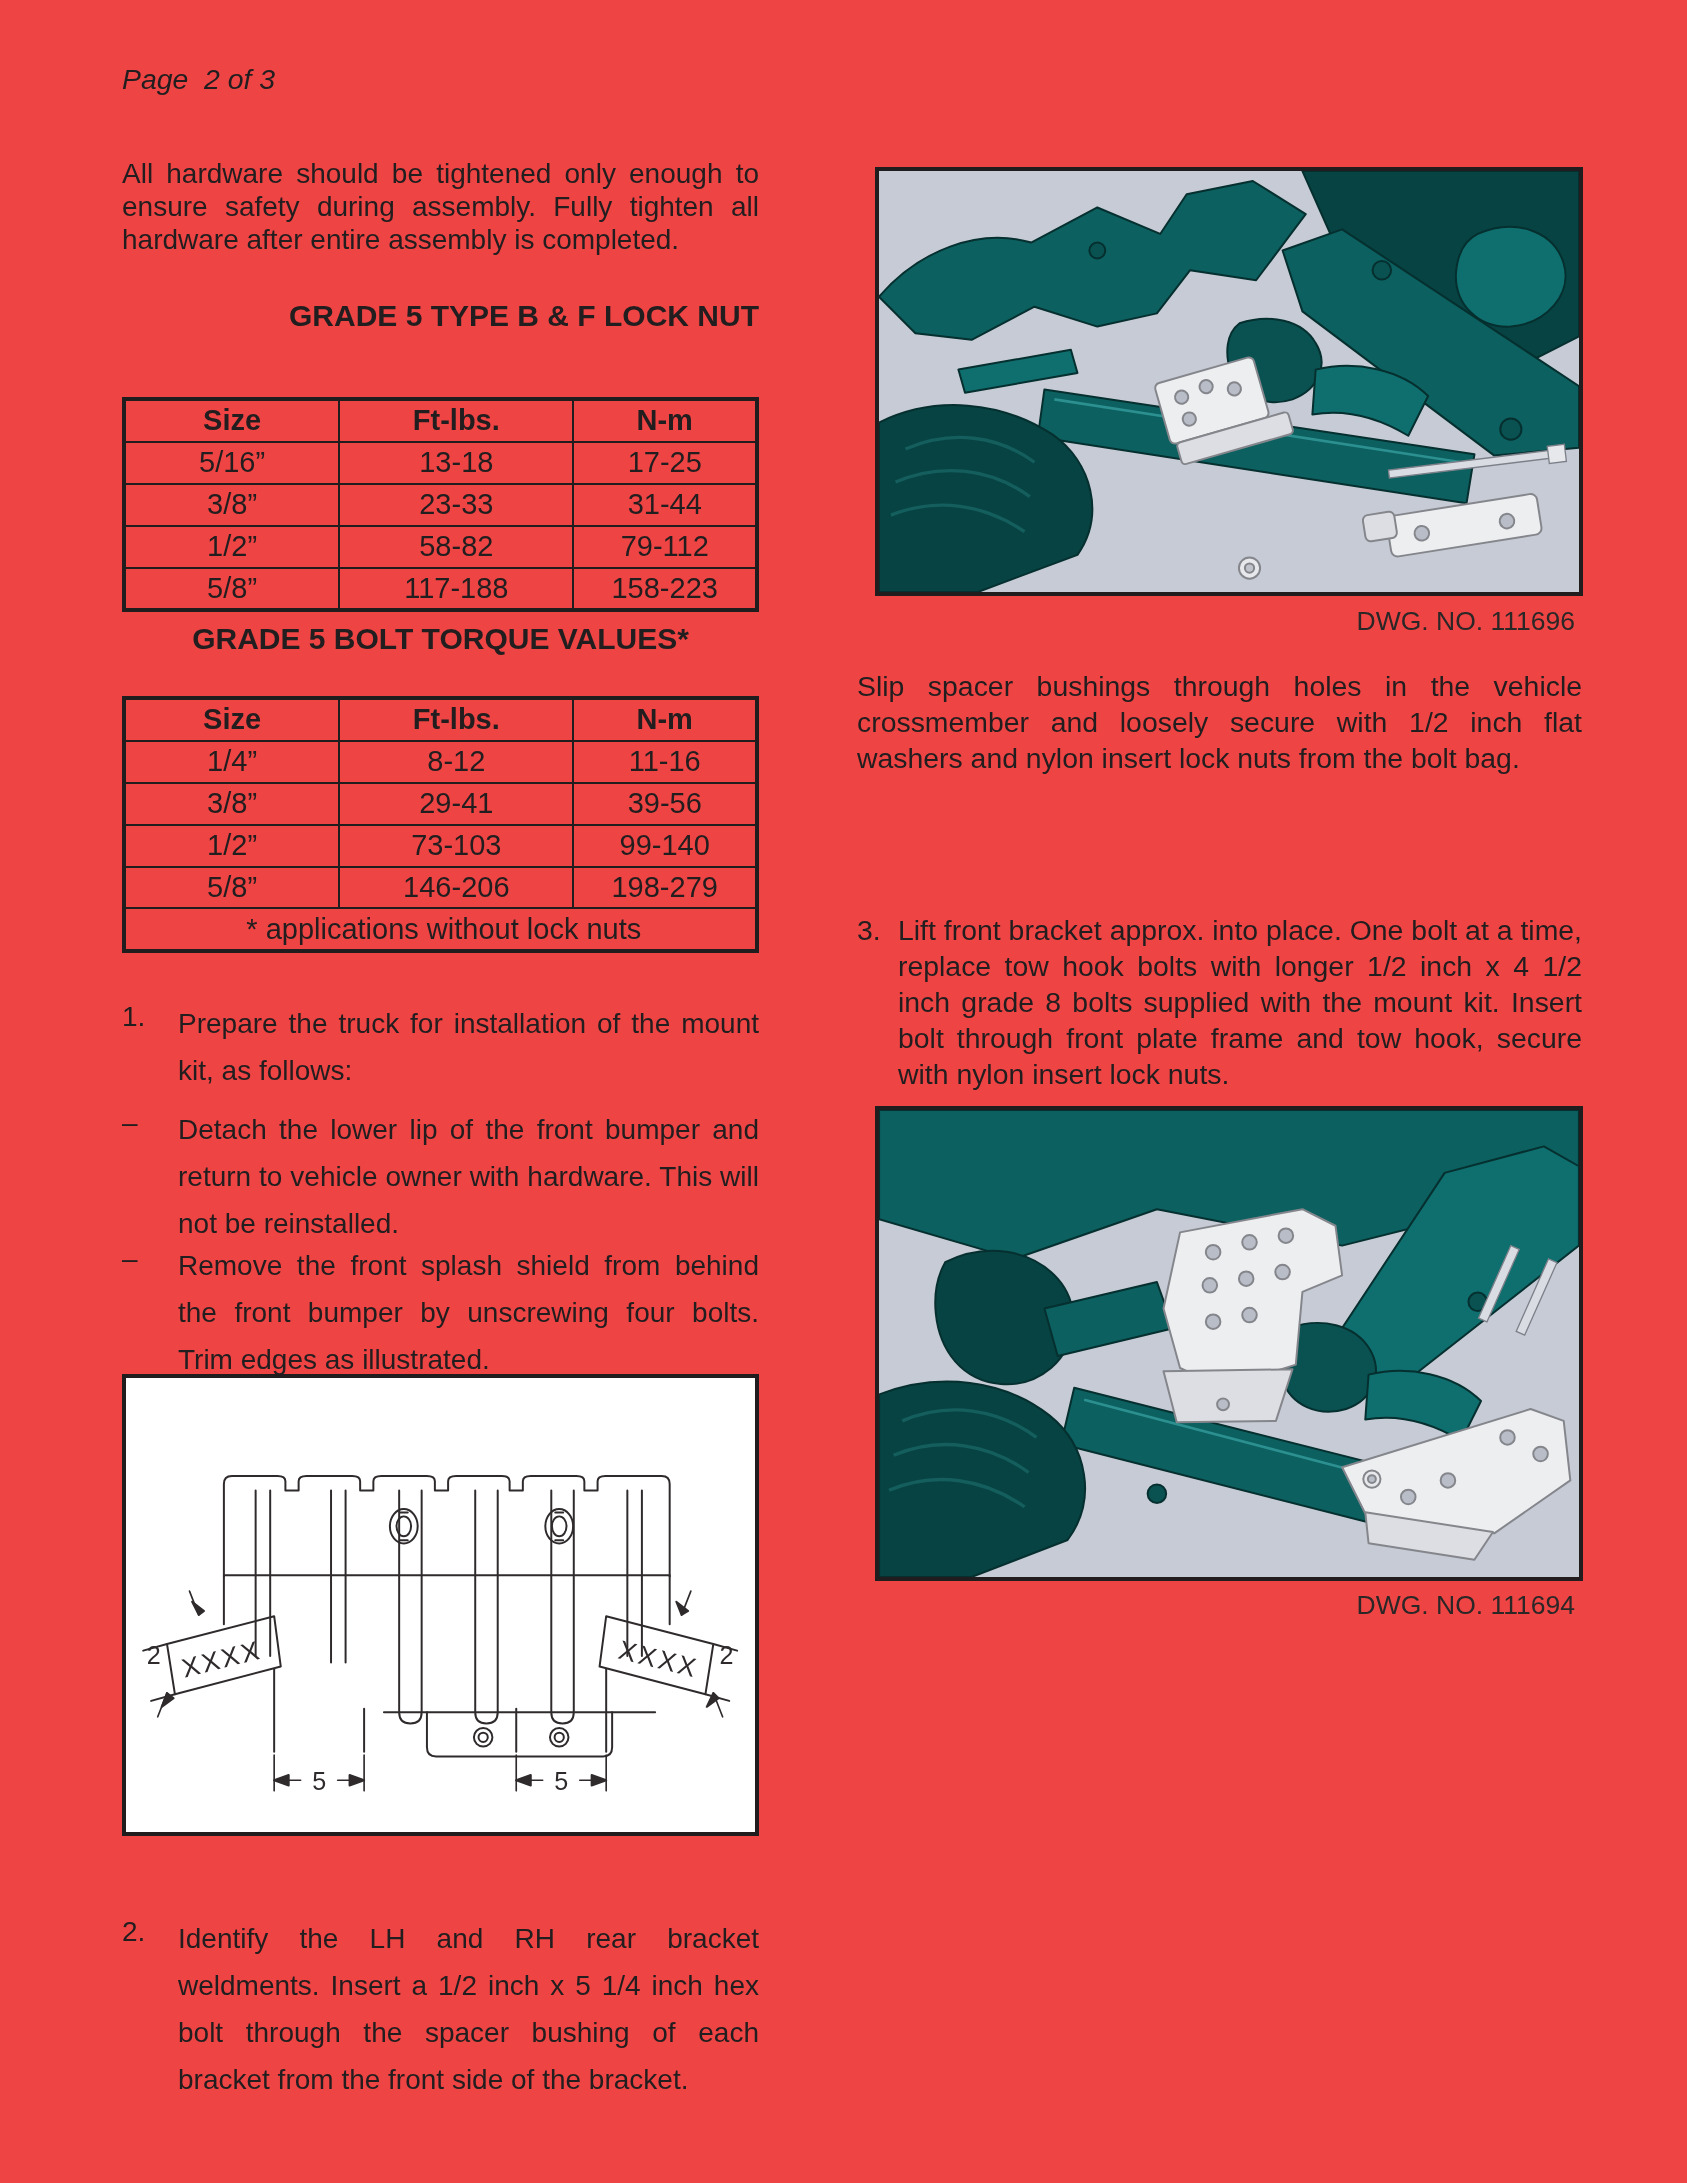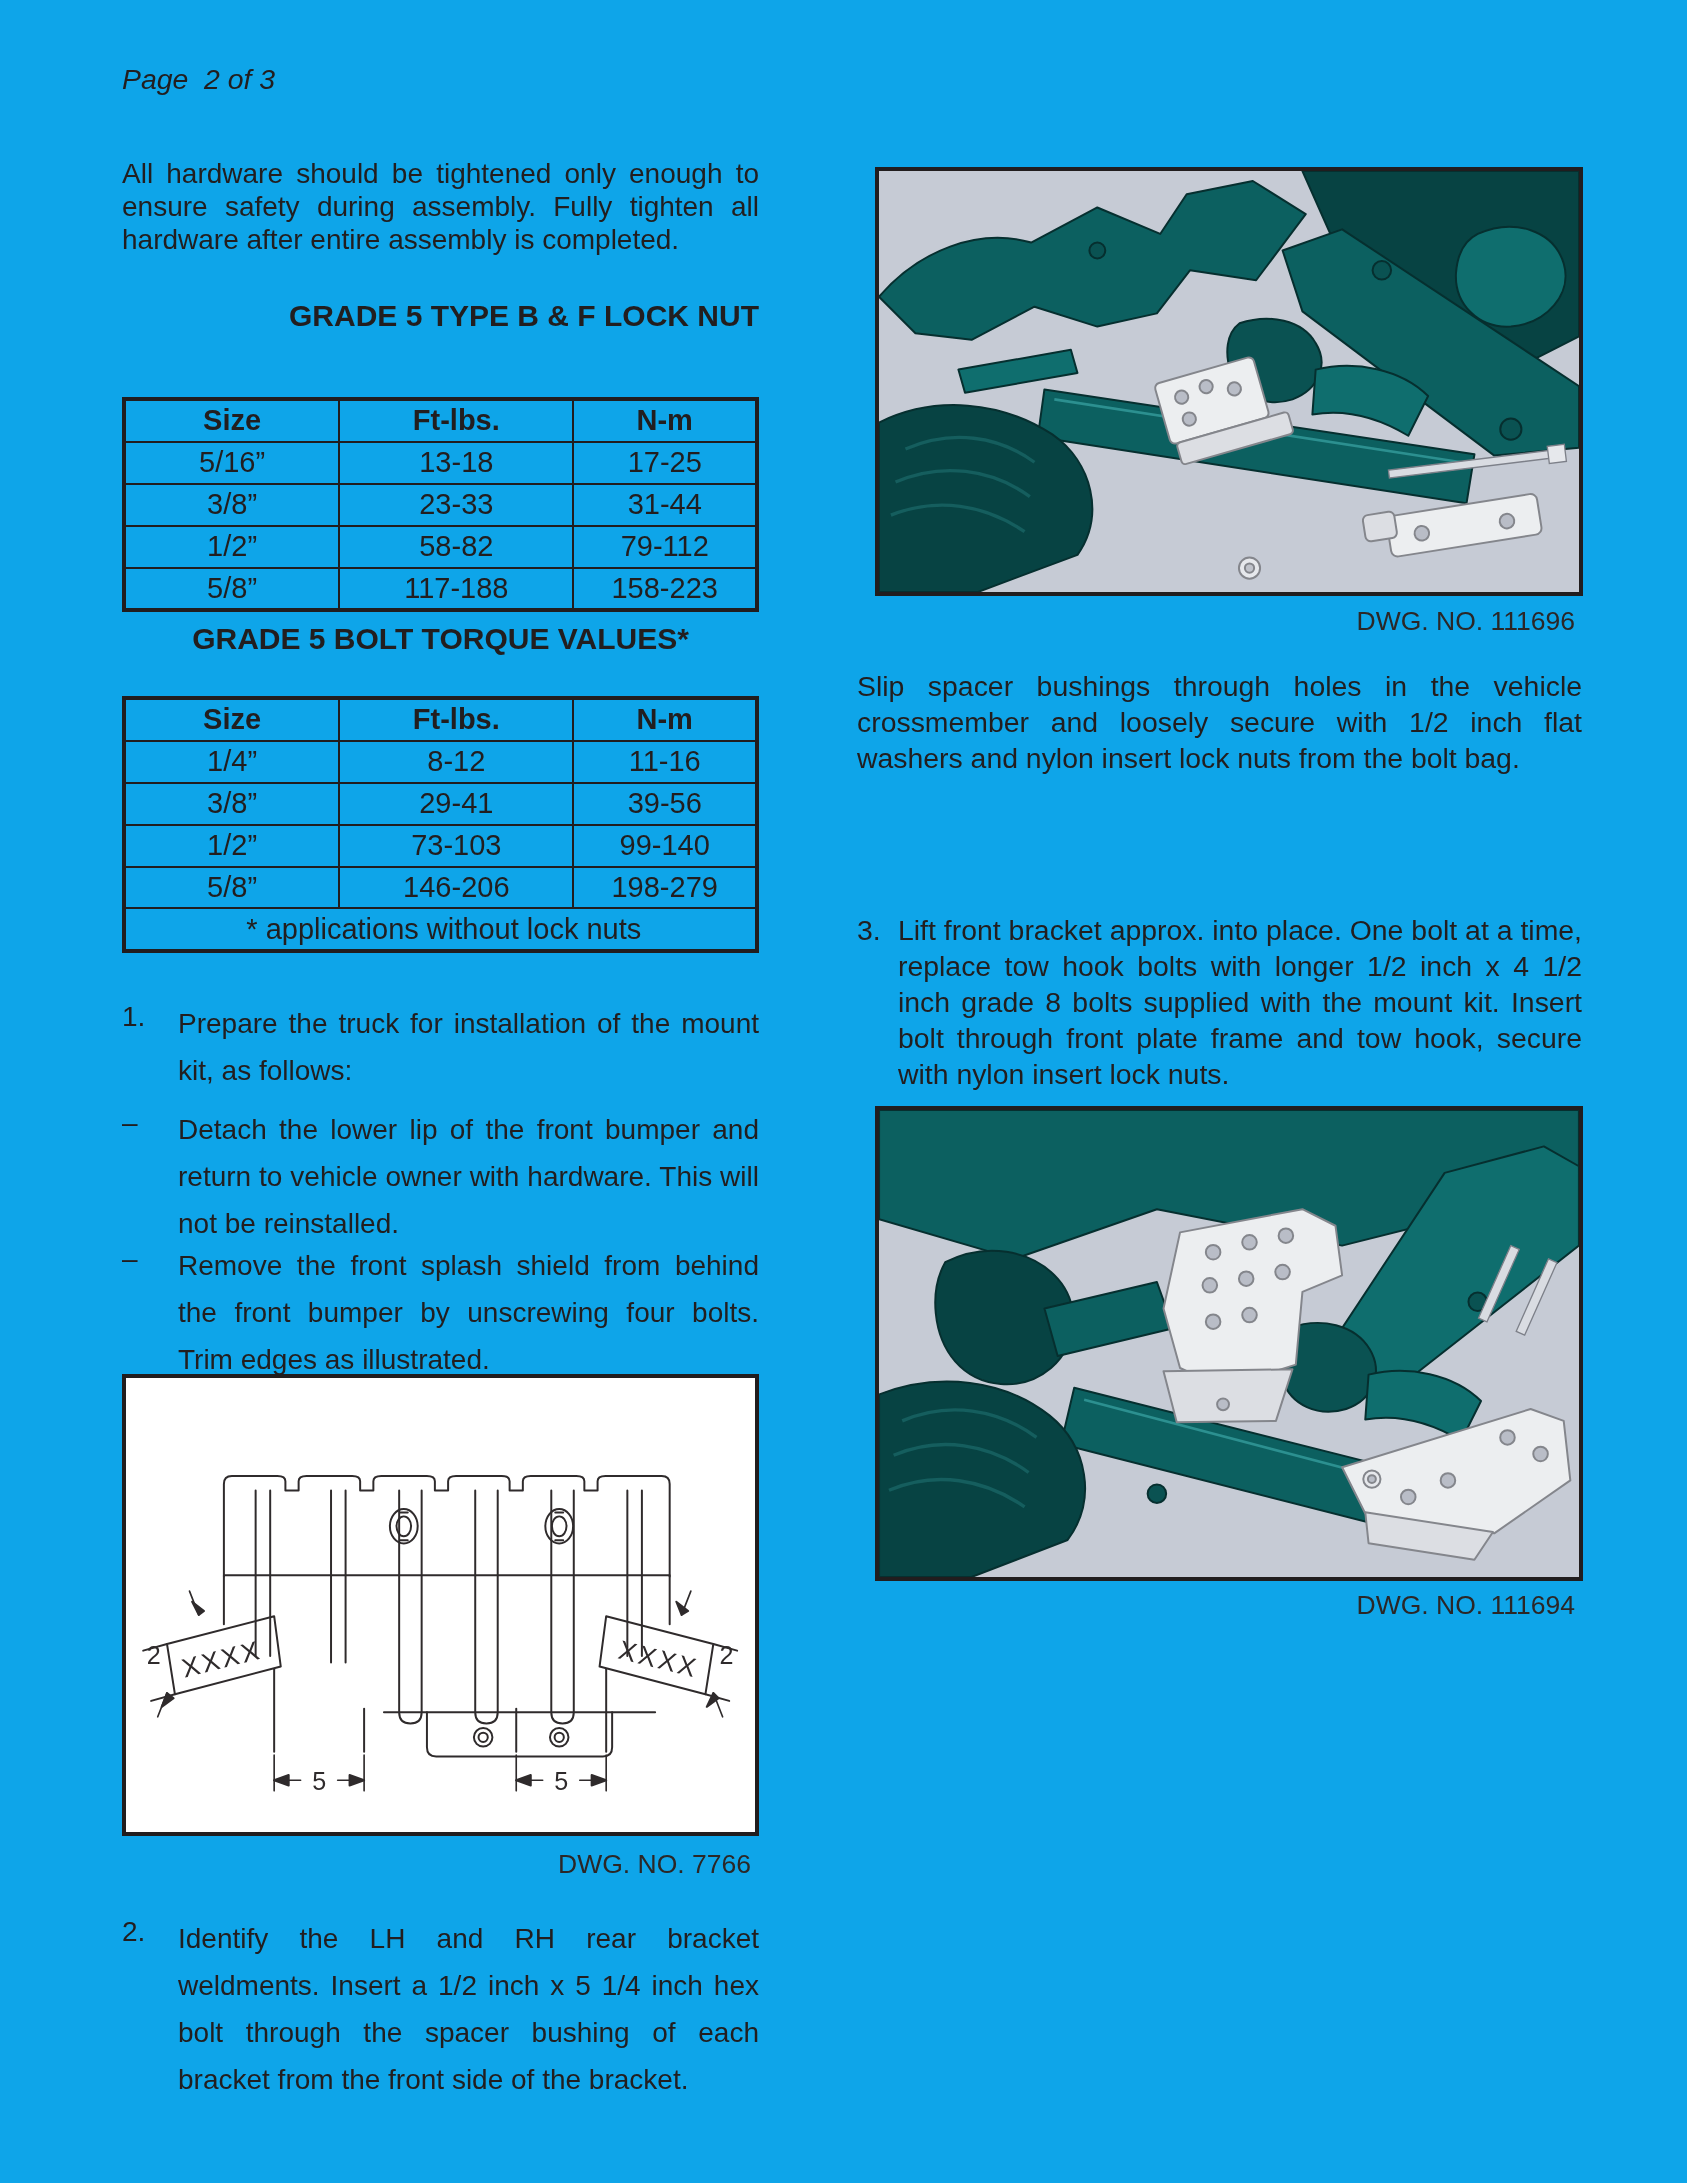--- a/index.html
+++ b/index.html
@@ -1,16 +1,16 @@
 <!DOCTYPE html>
 <html style="font-size:10.6px"><head>
 <meta charset="utf-8">
 <style>
   html,body{margin:0;padding:0;background:#ffffff;}
-  .page{position:relative;width:1687px;height:2183px;background:#0ea5e9;
+  .page{position:relative;width:1687px;height:2183px;background:#ef4444;
         font-family:"Liberation Sans", sans-serif;color:#221e1f;overflow:hidden;}
   .abs{position:absolute;}
   .hdr{font-style:italic;font-size:28.4px;white-space:pre;}
   .para{font-size:28px;line-height:33px;text-align:justify;}
   .rpara{font-size:28.4px;line-height:36px;text-align:justify;}
   .title{font-weight:bold;font-size:30px;line-height:36px;text-align:center;}
   table.tq{border-collapse:collapse;table-layout:fixed;width:637px;
            border:4.6px solid #211d1e;font-size:29px;}
   table.tq th,table.tq td{border:2.6px solid #211d1e;text-align:center;
            padding:3.3px 0 4.6px 0;line-height:32px;font-weight:normal;}
@@ -200,21 +200,20 @@
       <g fill="#2f2b2c" stroke="none" font-size="38">
         <text x="292" y="622" text-anchor="middle">5</text>
         <text x="658" y="622" text-anchor="middle">5</text>
         <text x="42" y="432" text-anchor="middle">2</text>
         <text x="908" y="432" text-anchor="middle">2</text>
         <text x="148" y="438" text-anchor="middle" font-size="40" letter-spacing="4" transform="rotate(-14 148 438)">XXXX</text>
         <text x="802" y="438" text-anchor="middle" font-size="40" letter-spacing="4" transform="rotate(14 802 438)">XXXX</text>
       </g>
     </svg>
   </div>
-  <div class="abs cap" style="left:122px;top:1849px;width:629px;">DWG. NO. 7766</div>
 
   <div class="abs li" style="left:122px;top:1915px;width:637px;">
     <span class="num">2.</span>
     <span class="txt">Identify the LH and RH rear bracket weldments. Insert a 1/2 inch x 5 1/4 inch hex bolt through the spacer bushing of each bracket from the front side of the bracket.</span>
   </div>
 
   <div class="abs cadbox" style="left:875px;top:167px;width:700px;height:421px;">
     <svg width="700" height="421" viewBox="0 0 1058 636">
       <rect x="0" y="0" width="1058" height="636" fill="#c6cbd5"></rect>
       <g stroke="#062f2f" stroke-width="3" stroke-linejoin="round">

